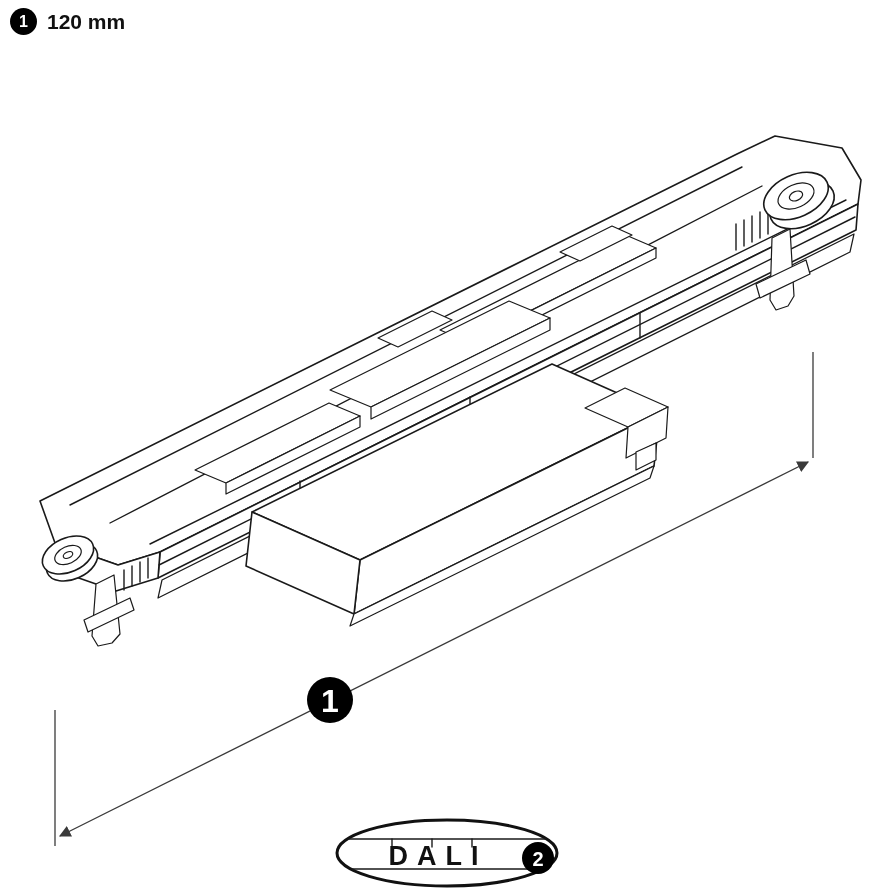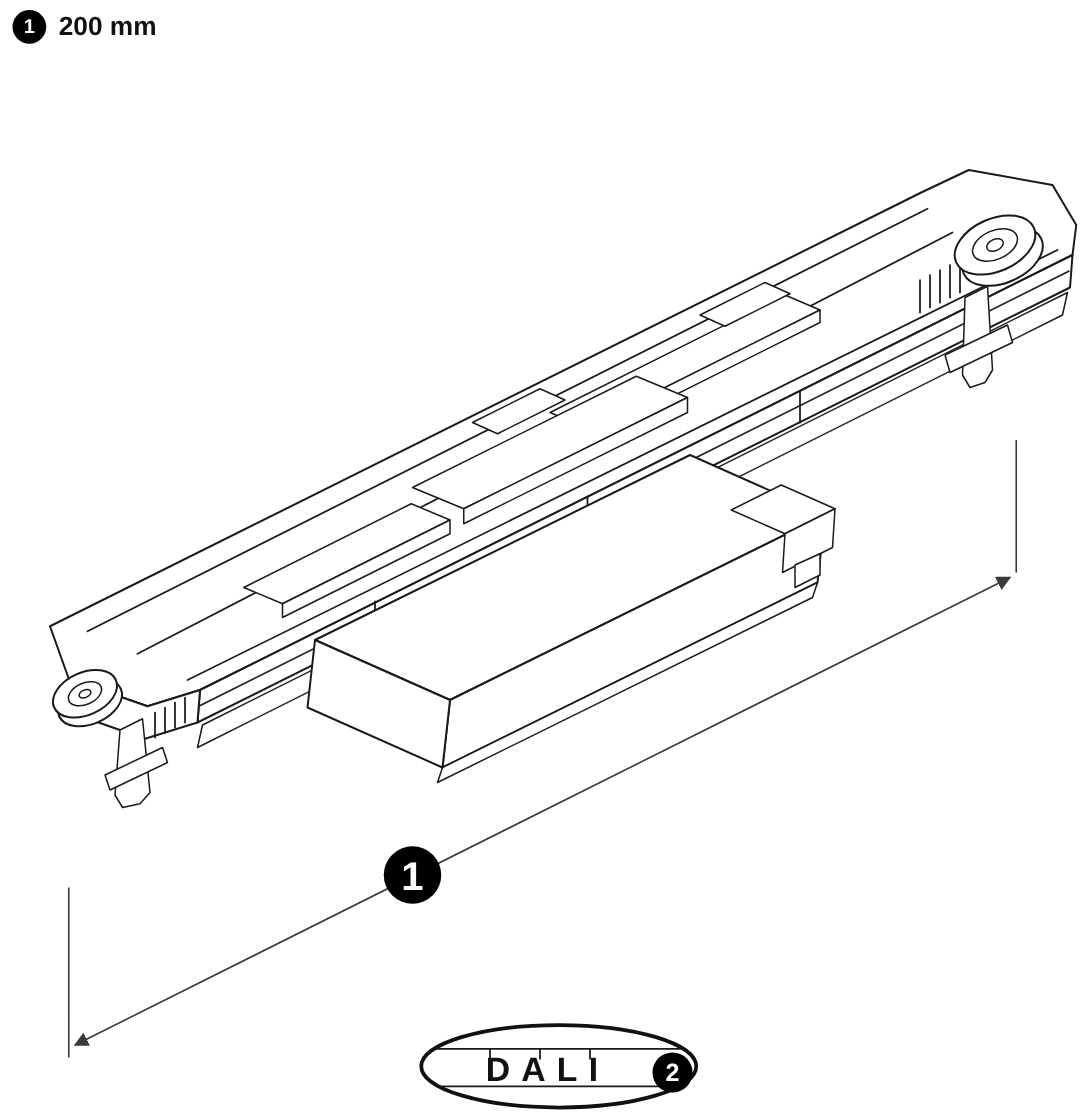--- a/index.html
+++ b/index.html
@@ -22,21 +22,21 @@
   .fc2{stroke:#1a1a1a;fill:#ffffff;stroke-width:1.2;stroke-linejoin:round;}
   .dim{stroke:#3a3a3a;stroke-width:1.3;fill:none;}
 </style>
 </head>
 <body>
 
 <div class="page">
 
   <div class="header">
     <span class="num-badge">1</span>
-    <span class="dim-text">200 mm</span>
+    <span class="dim-text">120 mm</span>
   </div>
 
   <svg width="869" height="894" viewBox="0 0 869 894">
     <defs>
       <marker id="arr" viewBox="0 0 10 10" refX="9" refY="5" markerWidth="9" markerHeight="9" orient="auto-start-reverse">
         <path d="M0,0 L10,5 L0,10 Z" fill="#3a3a3a"></path>
       </marker>
     </defs>
 
     <g>

